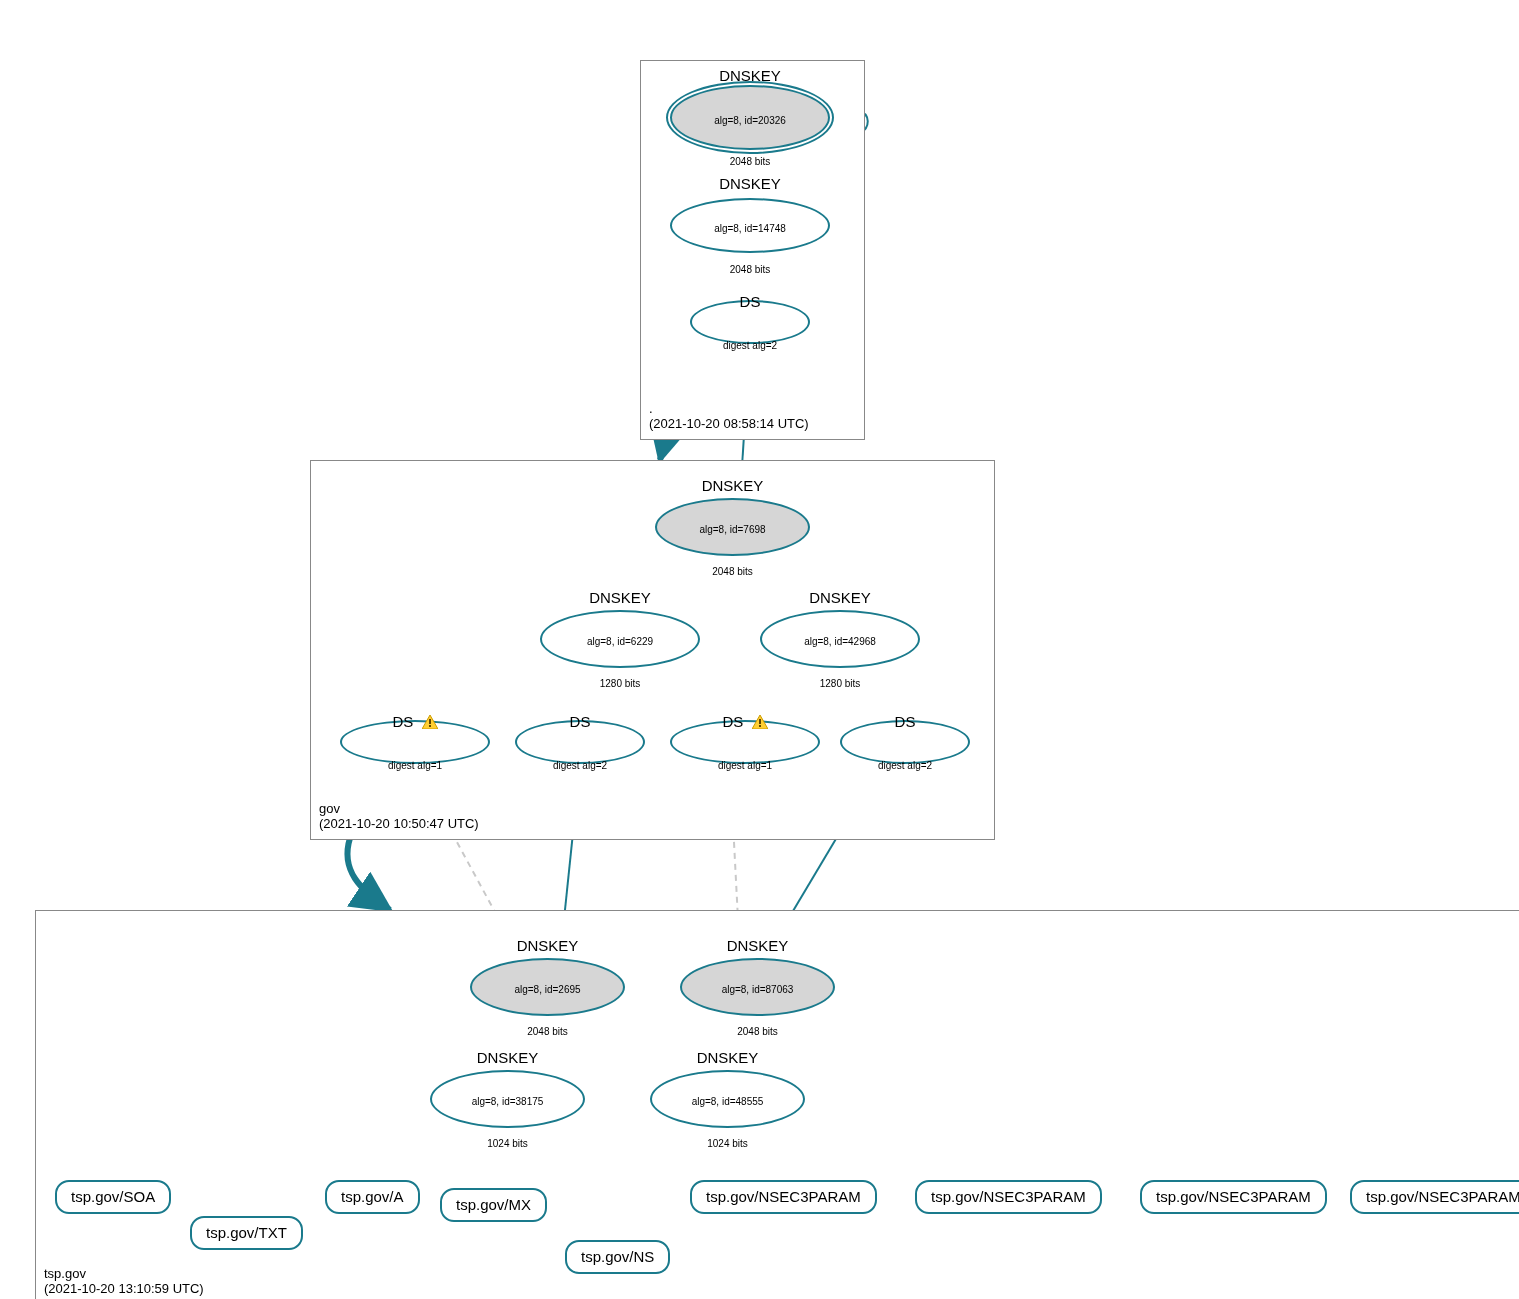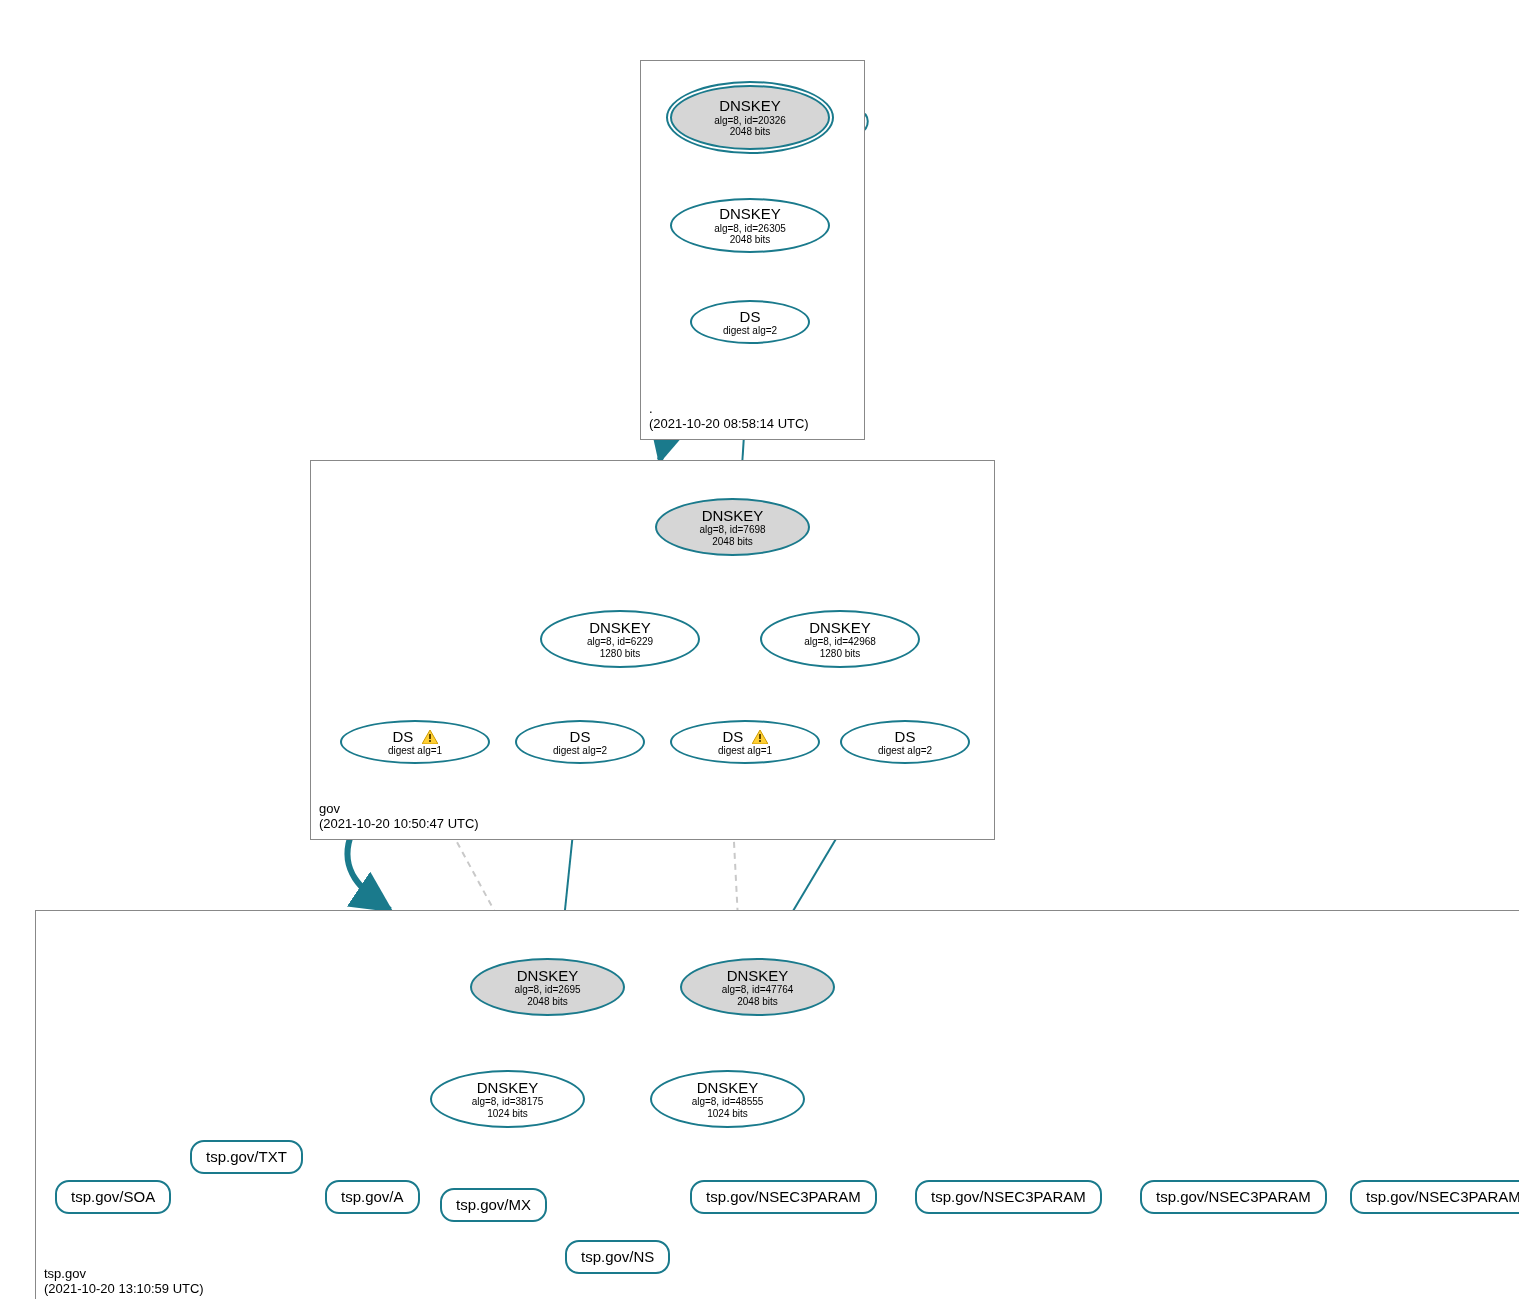--- a/index.html
+++ b/index.html
@@ -9,21 +9,21 @@
   position:absolute; border:1px solid #888; background:#fff; box-sizing:border-box;
 }
 .zone-label { position:absolute; left:8px; bottom:8px; font-size:13px; color:#000; }
 .zone-label .ts { font-size:13px; color:#000; }
 
 .node {
   position:absolute; box-sizing:border-box; text-align:center;
   display:flex; flex-direction:column; align-items:center; justify-content:center;
   line-height:1.15;
 }
-.ellipse { border-radius:50%; }
+.ellipse { border-radius:50%;gap:30px; }
 .rr {
   border-radius:14px; border:2px solid #1a7a8c; background:#fff;
   height:34px; font-size:15px; color:#000; padding:0 14px; white-space:nowrap;
 }
 
 .ell-std { border:2px solid #1a7a8c; background:#fff; }
 .ell-double::before {
   content:""; position:absolute; left:-6px; right:-6px; top:-6px; bottom:-6px;
   border:2px solid #1a7a8c; border-radius:50%;
 }
@@ -133,21 +133,21 @@
     </div>
   </div>
 
   <div class="node ellipse ell-std ell-gray ell-double" style="left:650px; top:65px; width:160px; height:65px;">
     <span class="title">DNSKEY</span>
     <span class="sub">alg=8, id=20326</span>
     <span class="sub">2048 bits</span>
   </div>
   <div class="node ellipse ell-std" style="left:650px; top:178px; width:160px; height:55px;">
     <span class="title">DNSKEY</span>
-    <span class="sub">alg=8, id=26305</span>
+    <span class="sub">alg=8, id=14748</span>
     <span class="sub">2048 bits</span>
   </div>
   <div class="node ellipse ell-std" style="left:670px; top:280px; width:120px; height:44px;">
     <span class="title">DS</span>
     <span class="sub">digest alg=2</span>
   </div>
 
   <div class="node ellipse ell-std ell-gray" style="left:635px; top:478px; width:155px; height:58px;">
     <span class="title">DNSKEY</span>
     <span class="sub">alg=8, id=7698</span>
@@ -193,36 +193,36 @@
     <span class="sub">digest alg=2</span>
   </div>
 
   <div class="node ellipse ell-std ell-gray" style="left:450px; top:938px; width:155px; height:58px;">
     <span class="title">DNSKEY</span>
     <span class="sub">alg=8, id=2695</span>
     <span class="sub">2048 bits</span>
   </div>
   <div class="node ellipse ell-std ell-gray" style="left:660px; top:938px; width:155px; height:58px;">
     <span class="title">DNSKEY</span>
-    <span class="sub">alg=8, id=47764</span>
+    <span class="sub">alg=8, id=87063</span>
     <span class="sub">2048 bits</span>
   </div>
   <div class="node ellipse ell-std" style="left:410px; top:1050px; width:155px; height:58px;">
     <span class="title">DNSKEY</span>
     <span class="sub">alg=8, id=38175</span>
     <span class="sub">1024 bits</span>
   </div>
   <div class="node ellipse ell-std" style="left:630px; top:1050px; width:155px; height:58px;">
     <span class="title">DNSKEY</span>
     <span class="sub">alg=8, id=48555</span>
     <span class="sub">1024 bits</span>
   </div>
 
   <div class="node rr" style="left:35px;   top:1160px;">tsp.gov/SOA</div>
-  <div class="node rr" style="left:170px;  top:1120px;text-align:right;">tsp.gov/TXT</div>
+  <div class="node rr" style="left:170px;  top:1196px;text-align:right;">tsp.gov/TXT</div>
   <div class="node rr" style="left:305px;  top:1160px;">tsp.gov/A</div>
   <div class="node rr" style="left:420px;  top:1160px;margin-top:8px;">tsp.gov/MX</div>
   <div class="node rr" style="left:545px;  top:1220px;">tsp.gov/NS</div>
   <div class="node rr" style="left:670px;  top:1160px;">tsp.gov/NSEC3PARAM</div>
   <div class="node rr" style="left:895px;  top:1160px;">tsp.gov/NSEC3PARAM</div>
   <div class="node rr" style="left:1120px; top:1160px;">tsp.gov/NSEC3PARAM</div>
   <div class="node rr" style="left:1330px; top:1160px;">tsp.gov/NSEC3PARAM</div>
 
 </div>
 

